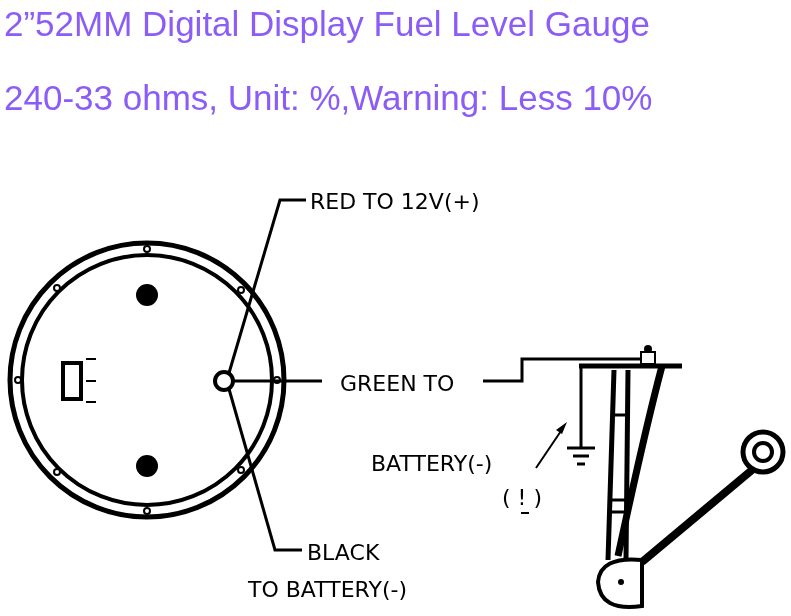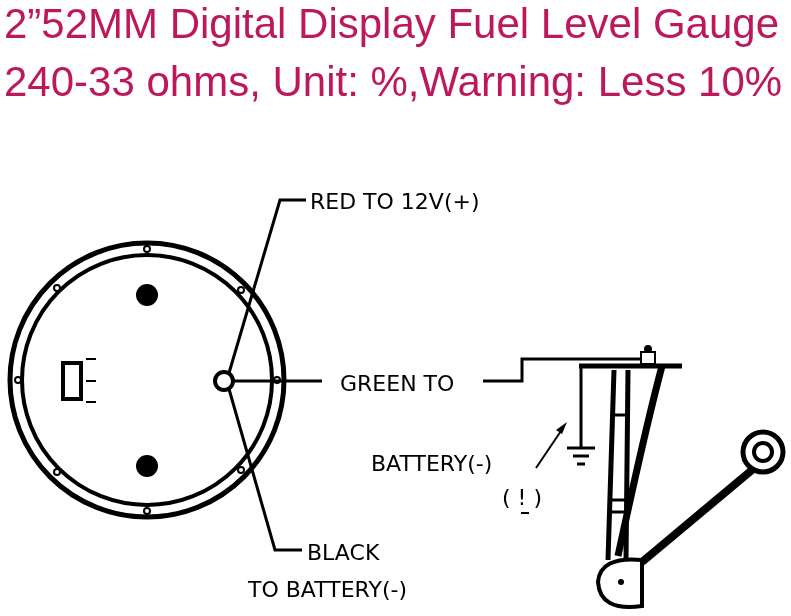--- a/index.html
+++ b/index.html
@@ -1,19 +1,19 @@
 <!DOCTYPE html>
 <html><head>
   <meta charset="utf-8">
   <style>
     html, body { margin: 0; padding: 0; background: #ffffff; }
     body { width: 791px; height: 616px; position: relative; overflow: hidden; font-family: "Liberation Sans", sans-serif; color: #000; }
-    .title-line { position: absolute; left: 4px; font-family: "Liberation Sans", sans-serif; font-size: 42px; line-height: 40px; white-space: nowrap; color: #be185d; letter-spacing: 0px; }
+    .title-line { position: absolute; left: 4px; font-family: "Liberation Sans", sans-serif; font-size: 35px; line-height: 40px; white-space: nowrap; color: #8b5cf6; letter-spacing: 0px; }
     #title1 { top: 4px; }
-    #title2 { top: 62px; text-align: center; }
+    #title2 { top: 78px; text-align: center; }
     svg#diagram { position: absolute; left: 0; top: 0; width: 791px; height: 616px; }
     .lbl { font-family: "DejaVu Sans", sans-serif; font-size: 22px; fill: #000; }
   </style>
 </head>
 <body>
 
 <div id="title1" class="title-line">2”52MM Digital Display Fuel Level Gauge</div>
 <div id="title2" class="title-line">240-33 ohms, Unit: %,Warning: Less 10%</div>
 
 <svg id="diagram" viewBox="0 0 791 616">

